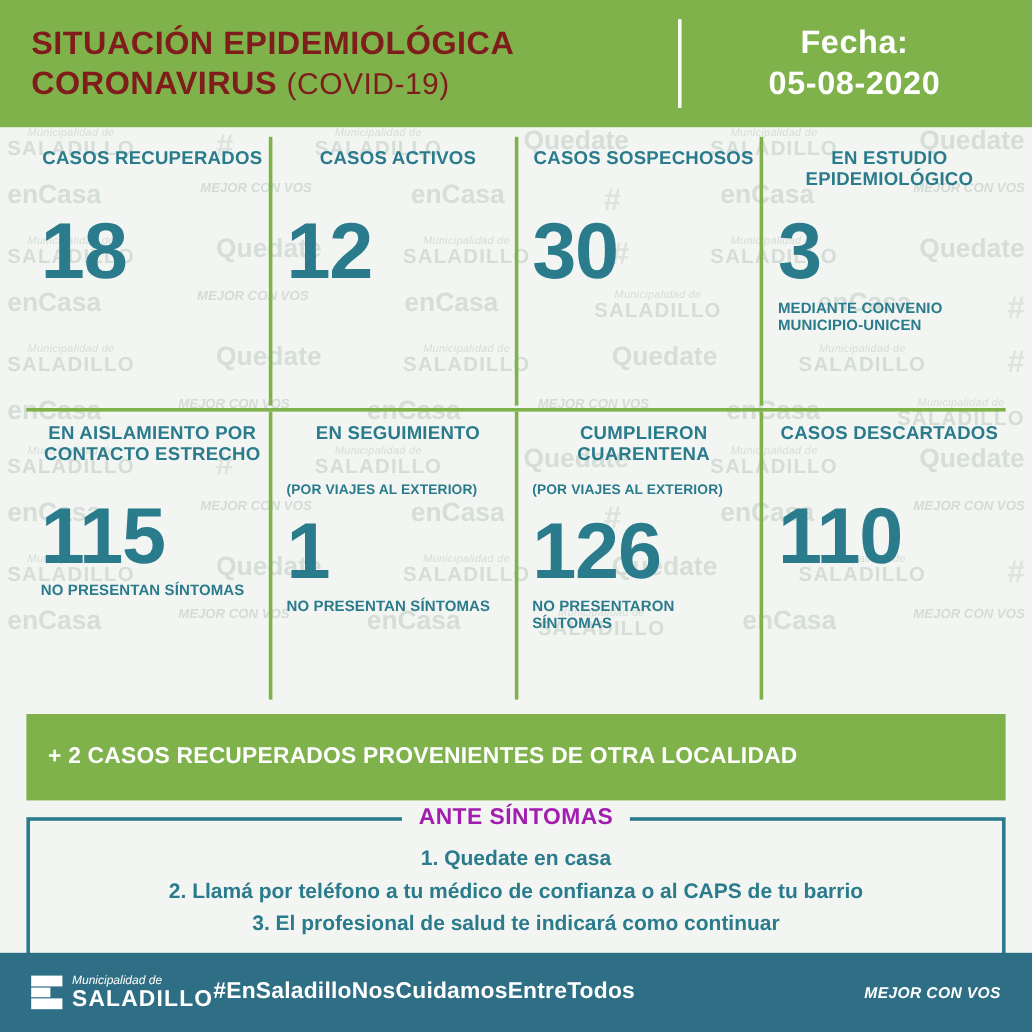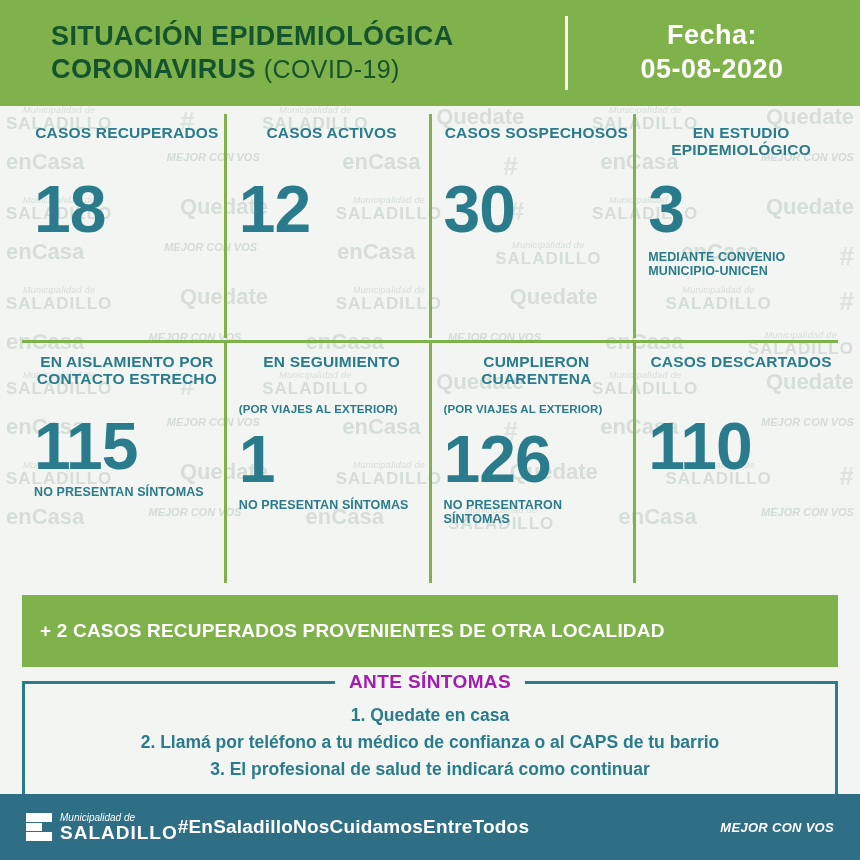--- a/index.html
+++ b/index.html
@@ -53,28 +53,27 @@
   .header {
     position: relative;
     z-index: 3;
     height: 106px;
     background: #7fb24a;
     display: flex;
     align-items: center;
     padding: 0 26px;
   }
   .header-title {
-    color: #14532d;
+    color: #7f1d1d;
     font-size: 27px;
     font-weight: bold;
     line-height: 1.22;
     letter-spacing: .4px;
     flex: 1 1 auto;
     text-transform: uppercase;
-    margin-left: 25px;
   }
   .header-title .covid {
     font-weight: normal;
     font-size: 25px;
   }
   .header-sep {
     width: 3px;
     background: #ffffff;
     height: 74px;
     margin: 0 22px 0 6px;

